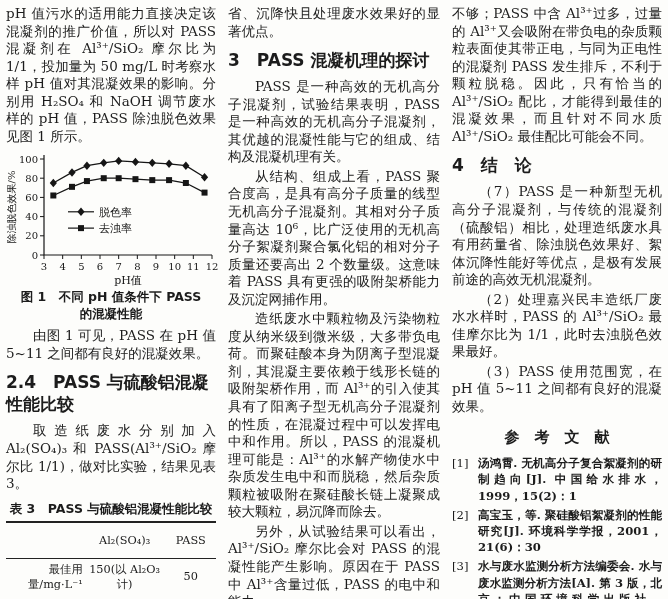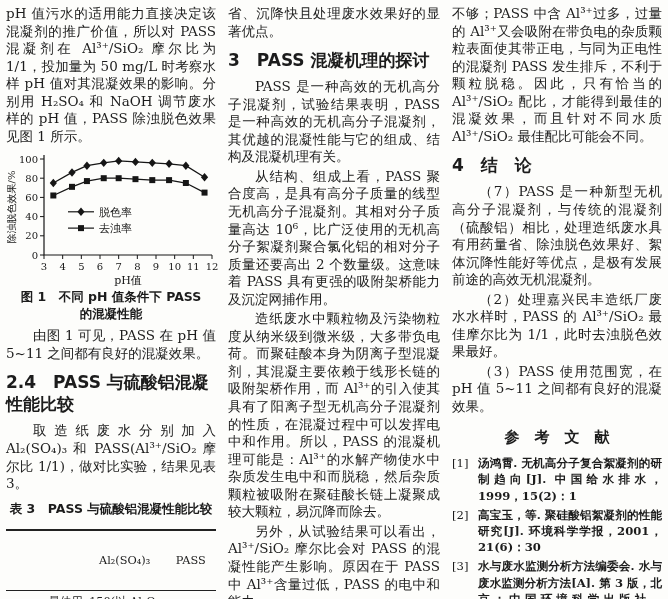--- a/index.html
+++ b/index.html
@@ -25,28 +25,28 @@
   .figure-block { margin: 6px 0 4px 0; }
   .figure-block svg { display: block; margin: 0 auto; }
   .fig-caption {
     text-align: center; font-weight: bold; font-size: 12.5px; line-height: 1.35;
     font-family: "DejaVu Sans", "Liberation Sans", sans-serif;
     margin-top: 2px;
   }
   
   .tbl-title {
     font-family: "DejaVu Sans", "Liberation Sans", sans-serif;
-    font-weight: bold; font-size: 12.5px; text-align: center; margin: 8px 0 12px 0;
+    font-weight: bold; font-size: 12.5px; text-align: center; margin: 8px 0 4px 0;
   }
   table.cmp-table {
     width: 100%; border-collapse: collapse; font-size: 11.3px; line-height: 1.35;
     border-top: 2px solid #222; border-bottom: 2px solid #222; margin-bottom: 7px;
   }
   table.cmp-table th {
-    font-weight: normal; padding: 22px 2px; border-bottom: 1.2px solid #222; text-align: center;
+    font-weight: normal; padding: 10px 2px; border-bottom: 1.2px solid #222; text-align: center;
   }
   table.cmp-table td { padding: 2.5px 1px; text-align: center; vertical-align: middle; }
   table.cmp-table td:first-child { text-align: right; }
   
   .refs-heading {
     font-family: "DejaVu Sans", "Liberation Sans", sans-serif;
     font-weight: bold; font-size: 15px; text-align: center; margin: 12px 0 8px 0;
   }
   .ref-item { display: flex; font-size: 11.6px; line-height: 1.4; margin-bottom: 3px; text-align: justify; }
   .ref-label { flex: 0 0 26px; }

